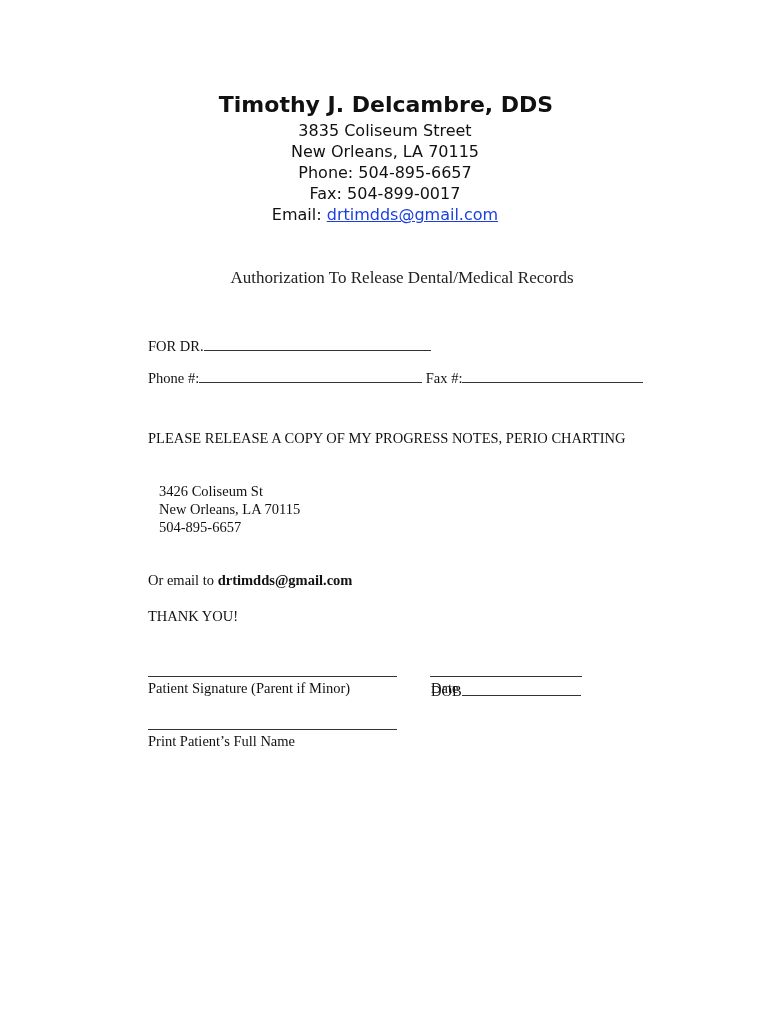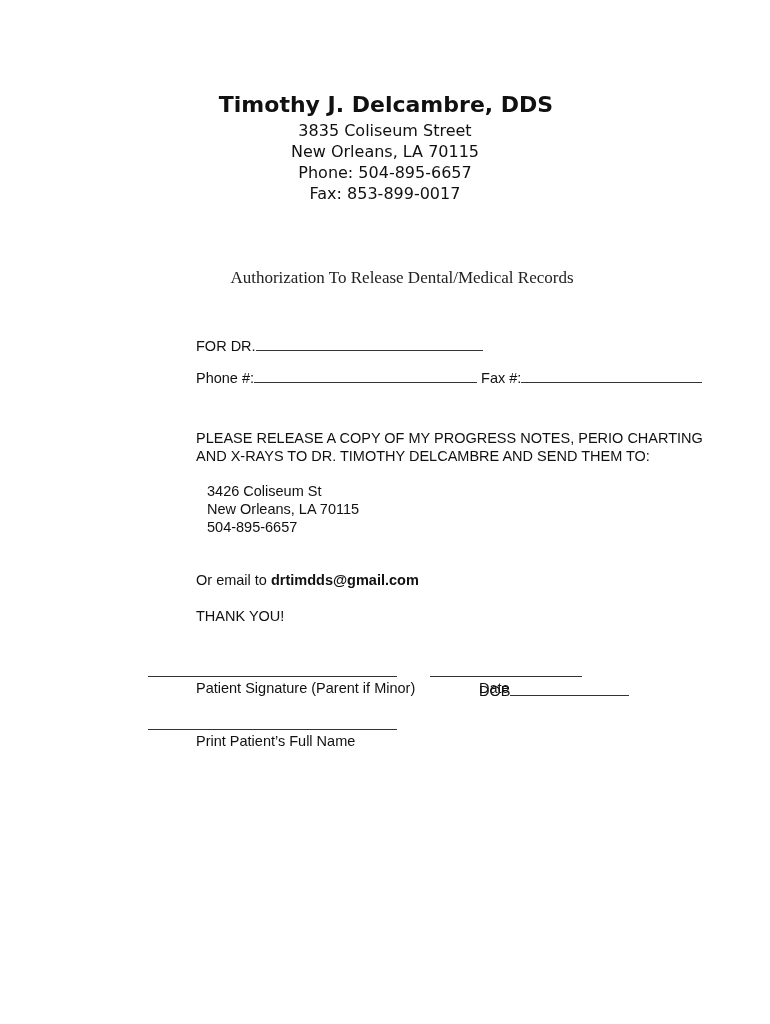--- a/index.html
+++ b/index.html
@@ -47,26 +47,25 @@
       width: 804px;
       text-align: center;
       font-family: "Liberation Serif", serif;
       font-size: 17px;
       color: #222;
     }
 
     .content {
       position: absolute;
       left: 148px;
-      font-family: Liberation Sans, sans-serif;
+      font-family: Liberation Serif, serif;
       font-size: 14.5px;
       color: #111;
       line-height: 18px;
       white-space: nowrap;
-      margin-left: 48px;
     }
     .uline {
       display: inline-block;
       border-bottom: 1px solid #333;
       height: 12px;
       vertical-align: baseline;
     }
     .bold { font-weight: bold; }
 
     .sig-line {
@@ -76,37 +75,37 @@
     }
   </style>
 </head>
 <body>
 
 <div class="letterhead">
   <div class="lh-name">Timothy J. Delcambre, DDS</div>
   <div class="lh-line">3835 Coliseum Street</div>
   <div class="lh-line">New Orleans, LA  70115</div>
   <div class="lh-line">Phone: 504-895-6657</div>
-  <div class="lh-line">Fax: 853-899-0017</div>
+  <div class="lh-line">Fax: 504-899-0017</div>
+  <div class="lh-line"><span>Email: </span><span class="lh-email-link">drtimdds@gmail.com</span></div>
 </div>
 
 <div class="form-title">Authorization To Release Dental/Medical Records</div>
 
 <div class="content" style="top:337px;">
   <span>FOR DR.</span><span class="uline" style="width:227px;"></span>
 </div>
 
 <div class="content" style="top:369px;">
   <span>Phone #:</span><span class="uline" style="width:223px;"></span>
   <span>Fax #:</span><span class="uline" style="width:181px;"></span>
 </div>
 
 <div class="content" style="top:429px;">
   <div>PLEASE RELEASE A COPY OF MY PROGRESS NOTES, PERIO CHARTING</div>
-  <div>AND X-RAYS TO DR. TIMOTHY DELCAMBRE AND SEND THEM TO:</div>
 </div>
 
 <div class="content" style="top:482px; left:159px;">
   <div>3426 Coliseum St</div>
   <div>New Orleans, LA  70115</div>
   <div>504-895-6657</div>
 </div>
 
 <div class="content" style="top:571px;">
   <span>Or email to </span><span class="bold">drtimdds@gmail.com</span>

